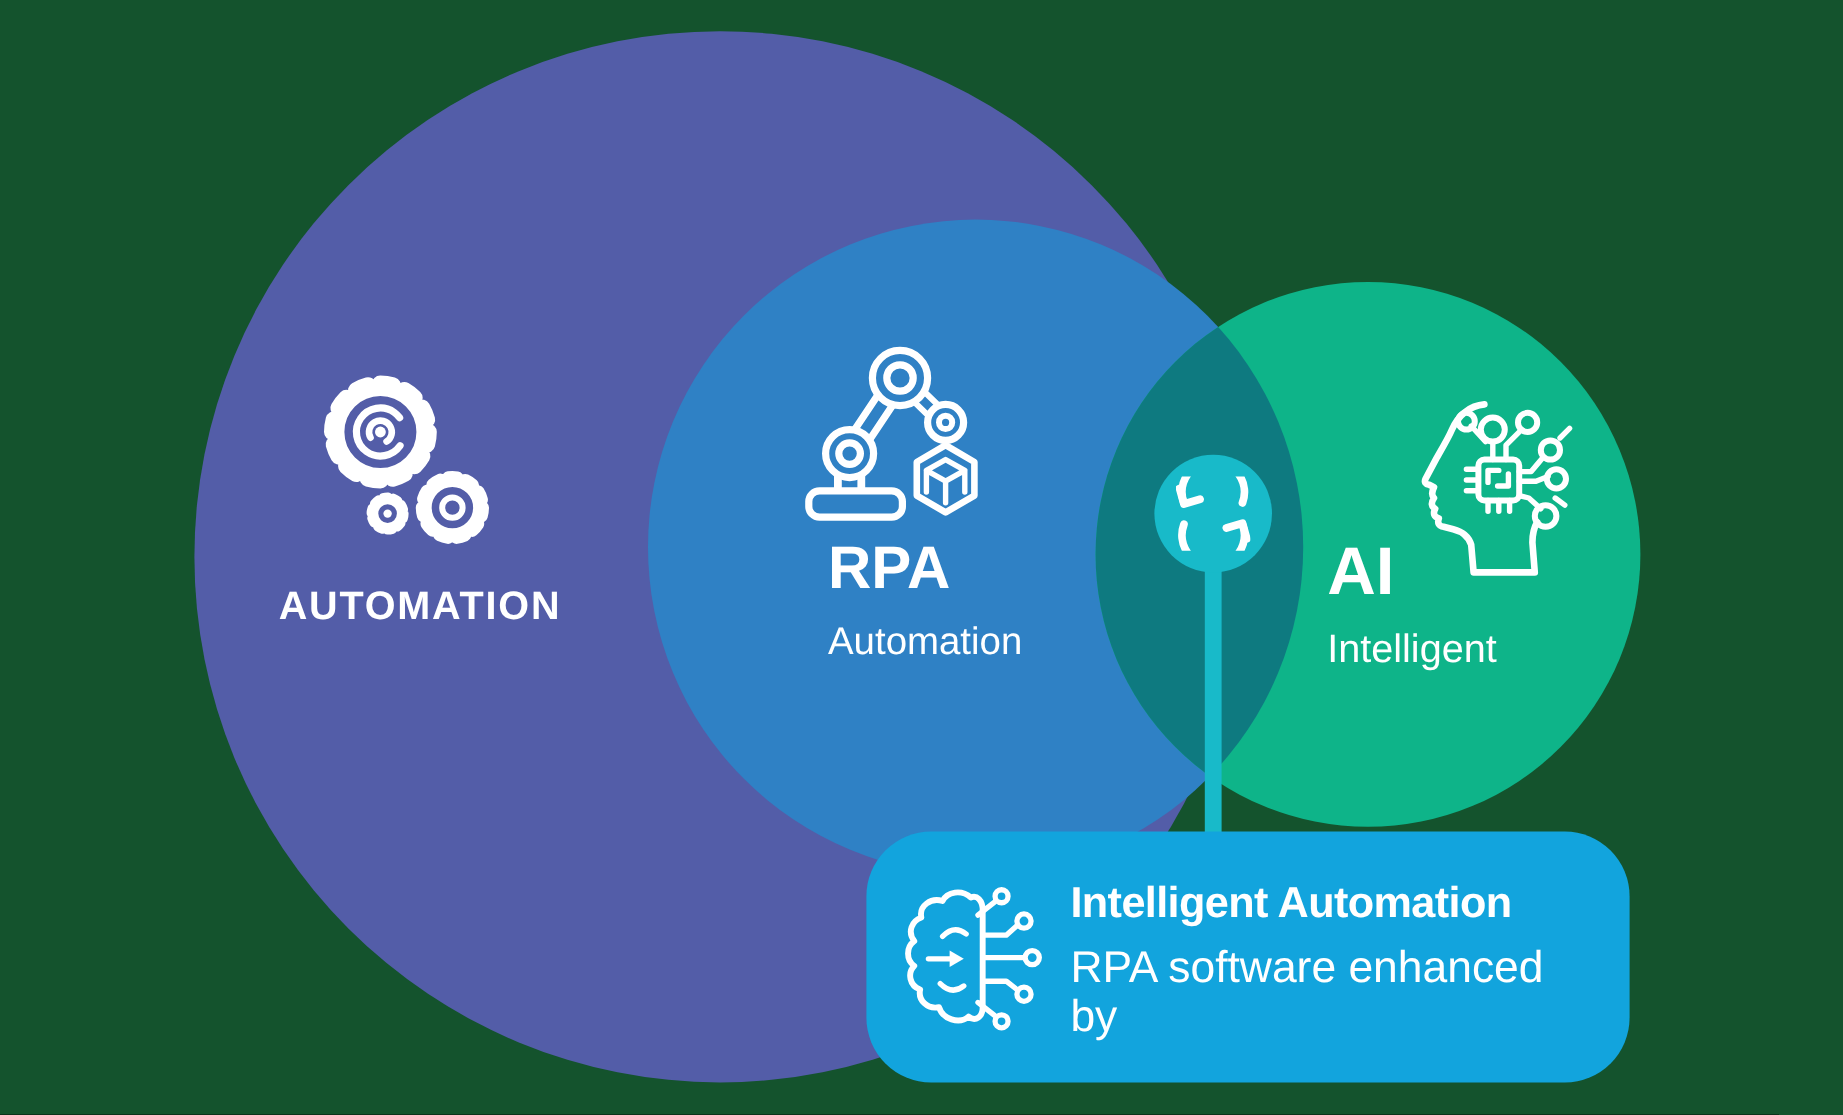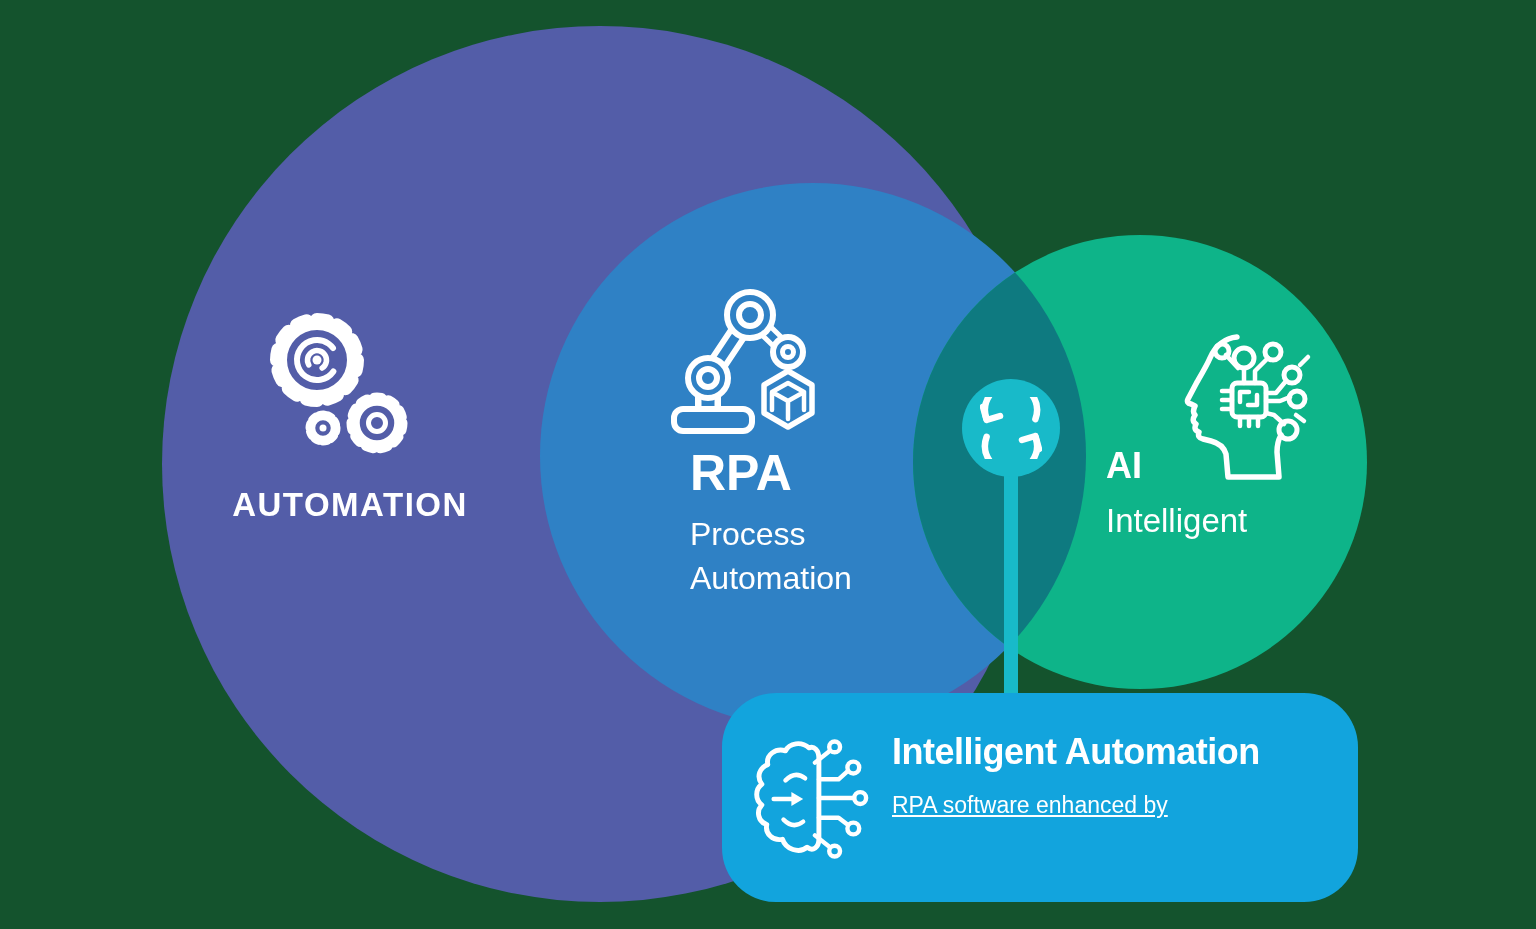--- a/index.html
+++ b/index.html
@@ -12,36 +12,36 @@
   #venn{position:absolute;left:0;top:0;}
   
   .automation-label{
     position:absolute;left:175px;top:486px;width:350px;text-align:center;
     font-size:33px;font-weight:bold;letter-spacing:1.5px;
   }
   .rpa-block{position:absolute;left:674px;top:448px;margin-left:16px;}
   .rpa-abbr{font-size:50px;font-weight:bold;line-height:1;margin-bottom:14px;}
   .sub-line{font-size:32px;line-height:44px;font-weight:400;}
   .ai-block{position:absolute;left:1106px;top:448px;}
-  .ai-abbr{font-size:36px;font-weight:bold;line-height:1;margin-bottom:14px;}
+  .ai-abbr{font-size:56px;font-weight:bold;line-height:1;margin-bottom:14px;}
   .ai-line{font-size:33px;line-height:46px;font-weight:400;}
   
   .icon-gears{position:absolute;left:255px;top:298px;}
   .icon-robot{position:absolute;left:660px;top:283px;}
   .icon-head{position:absolute;left:1180px;top:325px;}
   .icon-sync{position:absolute;left:980px;top:397px;}
   
   .callout{
     position:absolute;left:722px;top:693px;width:636px;height:209px;
     background:#12A4DD;border-radius:54px;box-sizing:border-box;
     display:flex;align-items:flex-start;gap:20px;padding:36px 36px 30px 32px;
   }
   .callout-icon{flex:0 0 auto;margin-top:6px;}
   .callout-title{font-size:36px;font-weight:bold;letter-spacing:-0.5px;margin:2px 0 12px;}
-  .callout-line{font-size:23px;line-height:41px;font-weight:400;text-decoration:underline;}
+  .callout-line{font-size:37px;line-height:41px;font-weight:400;}
 </style>
 </head>
 <body>
 
 <div class="stage">
 
   <svg id="venn" width="1536" height="929" viewBox="0 0 1536 929">
     <defs>
       <clipPath id="clip-blue">
           <circle cx="813" cy="456" r="273"></circle>
@@ -107,21 +107,20 @@
     <path d="M55.4 22.1 A26 26 0 1 0 6.6 22.1"></path>
     <path d="M3 10 L6.6 23 L20 19"></path>
     <path d="M6.6 39.9 A26 26 0 1 0 55.4 39.9"></path>
     <path d="M59 52 L55.4 39 L42 43"></path>
   </svg>
 
   <div class="automation-label">AUTOMATION</div>
 
   <div class="rpa-block">
     <div class="rpa-abbr">RPA</div>
-    <div class="sub-line">Process</div>
     <div class="sub-line">Automation</div>
   </div>
 
   <div class="ai-block">
     <div class="ai-abbr">AI</div>
     <div class="ai-line">Intelligent</div>
   </div>
 
   <div class="callout">
     <svg class="callout-icon" width="118" height="128" viewBox="0 0 120 130" fill="none" stroke="#fff" stroke-width="5" stroke-linecap="round" stroke-linejoin="round">

